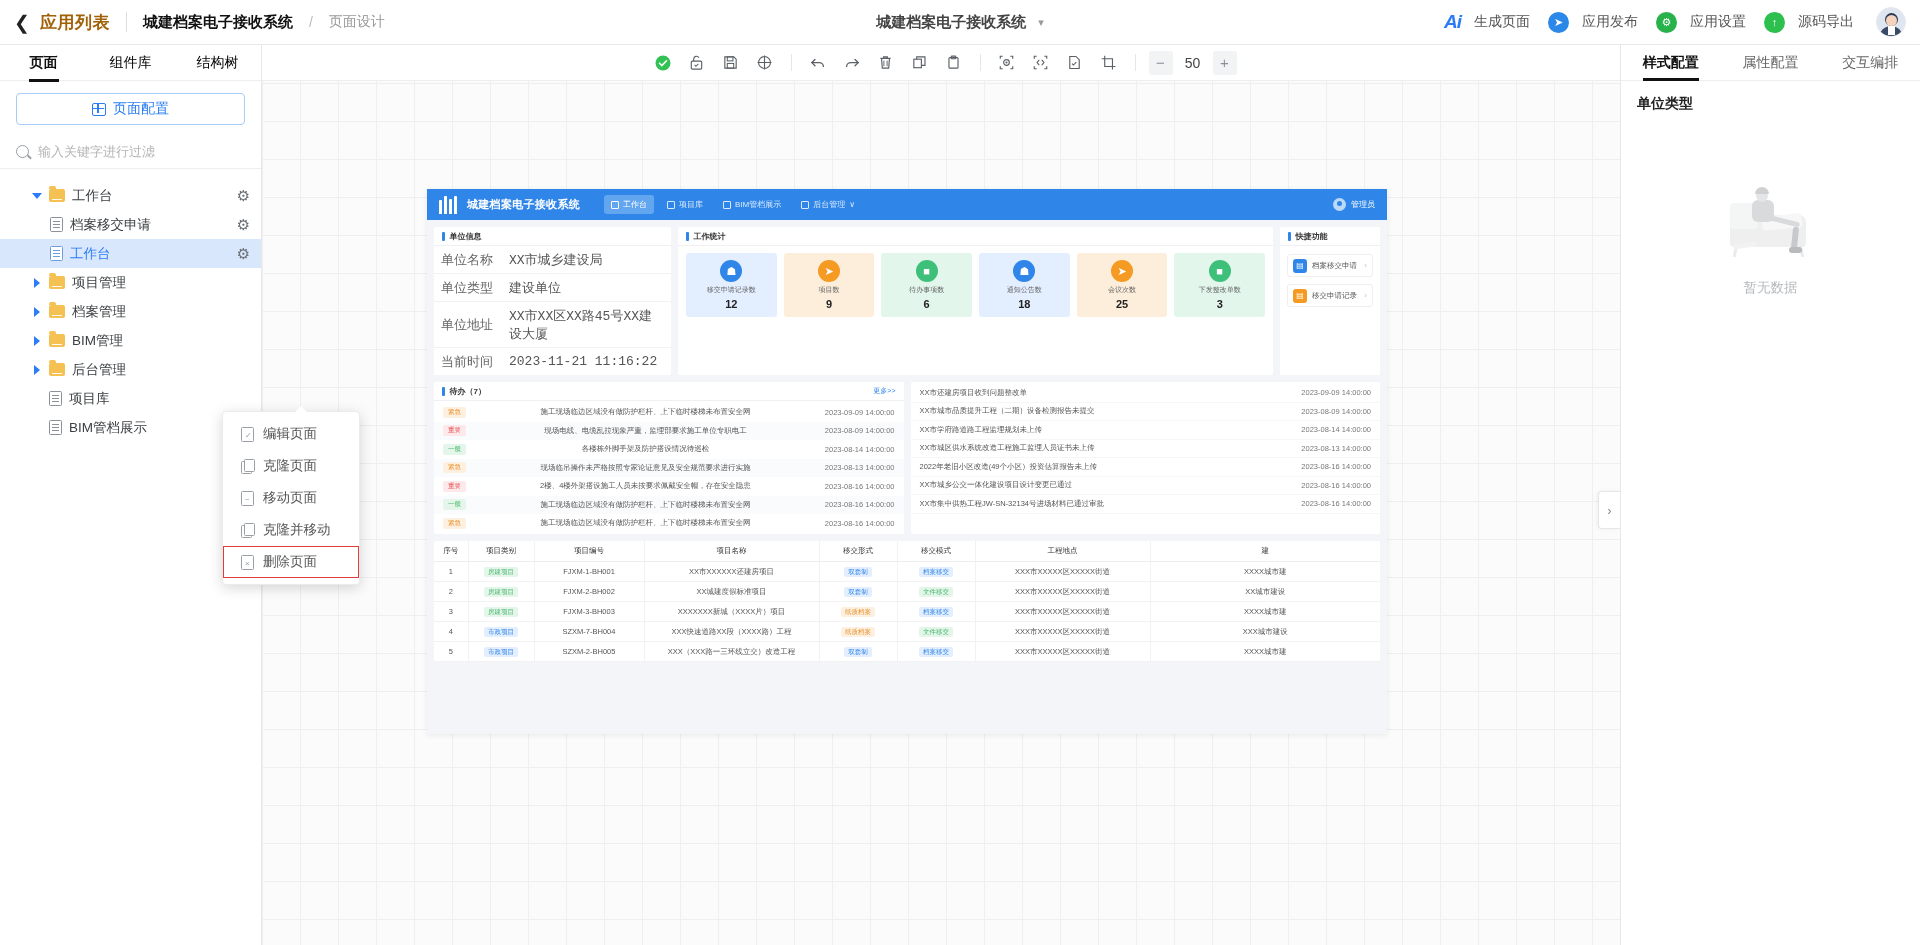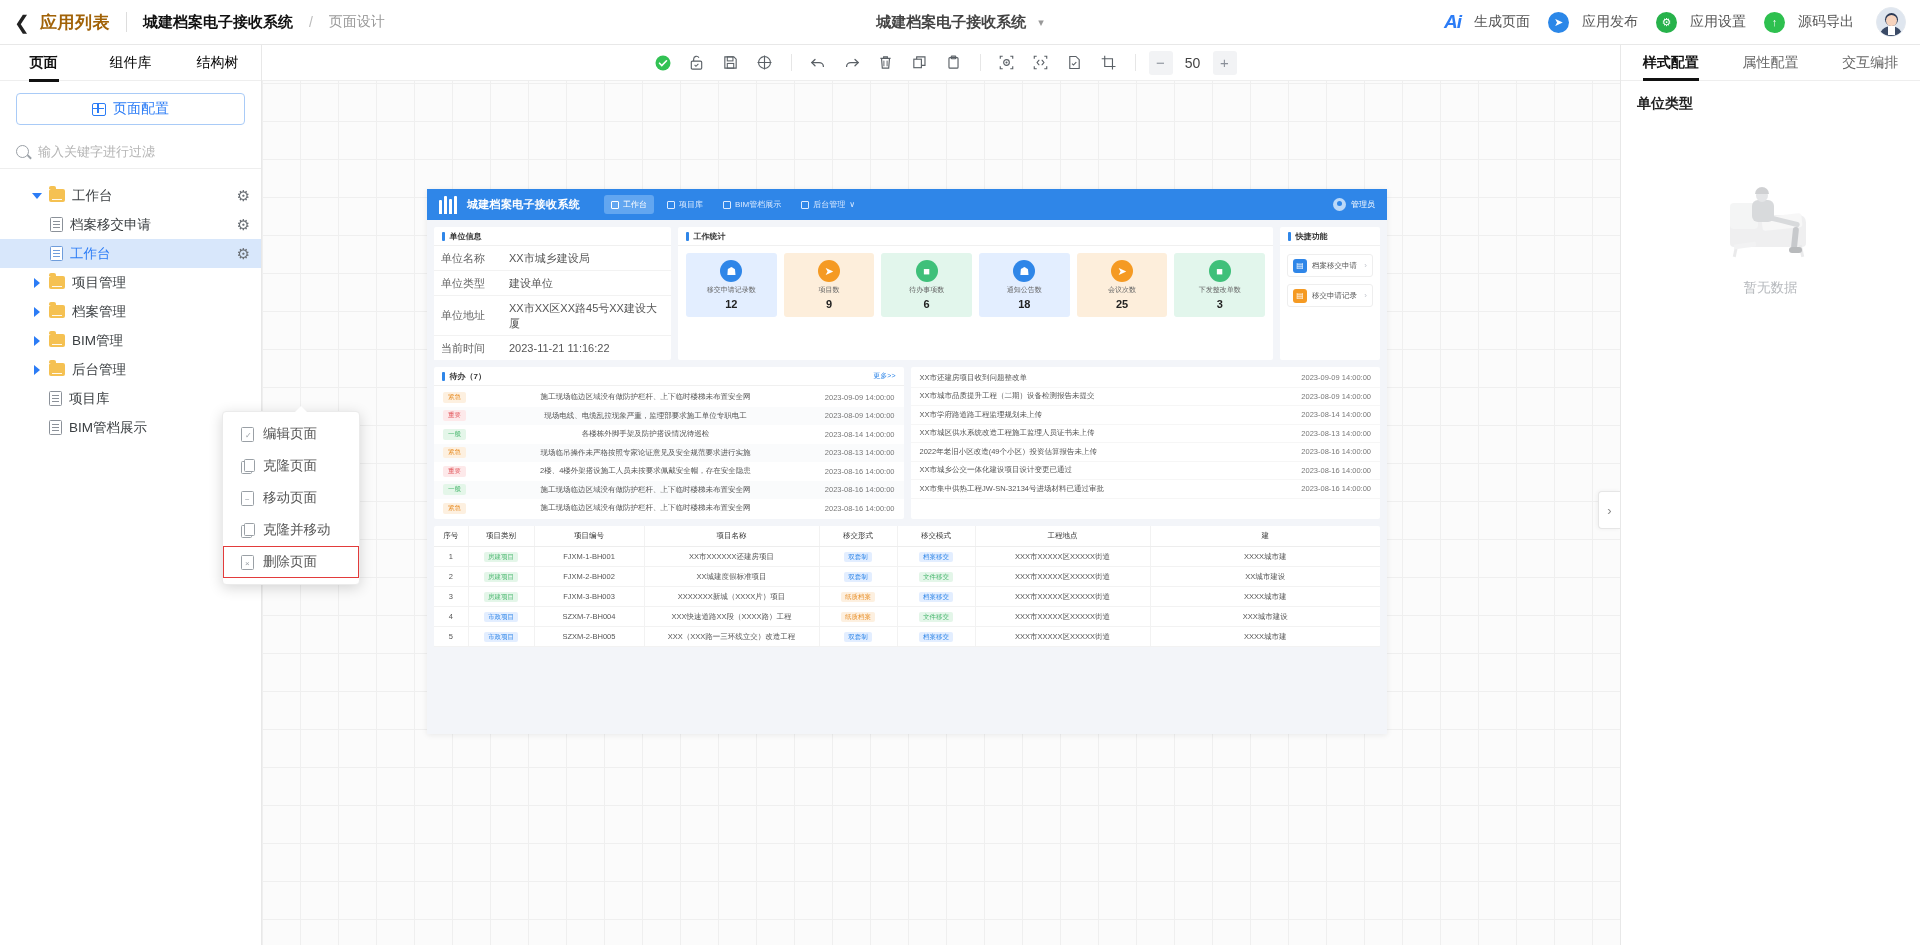--- a/index.html
+++ b/index.html
@@ -238,21 +238,21 @@
     height:19px; display:flex; align-items:center; padding:0 8px;
     border-bottom:1px solid #f0f0f0; gap:5px;
   }
   .hd-bar { width:2.5px; height:9px; background:#2f86e8; border-radius:1px; }
   .hd-title { font-size:8px; font-weight:700; color:#333; }
   .more-link { margin-left:auto; font-size:7px; color:#2f86e8; cursor:pointer; }
 
   
   .unit-card { width:237px; flex:0 0 237px; }
   .unit-tbl { width:100%; border-collapse:collapse; }
-  .unit-tbl td { border-bottom:1px solid #f2f2f2; padding:4.5px 7px; font-size:11px; color:#555; }
+  .unit-tbl td { border-bottom:1px solid #f2f2f2; padding:4.5px 7px; font-size:13px; color:#555;font-family:Liberation Mono, monospace; }
   .unit-tbl td.k { width:68px; color:#666; background:#fff; }
   .unit-tbl tr:last-child td { border-bottom:none; }
 
   
   .stat-card { flex:1; }
   .stat-wrap { display:flex; gap:7px; padding:7px 8px 8px 8px; }
   .stat-box {
     flex:1; border-radius:3px; padding:7px 2px 7px 2px;
     display:flex; flex-direction:column; align-items:center; gap:3px;
   }

